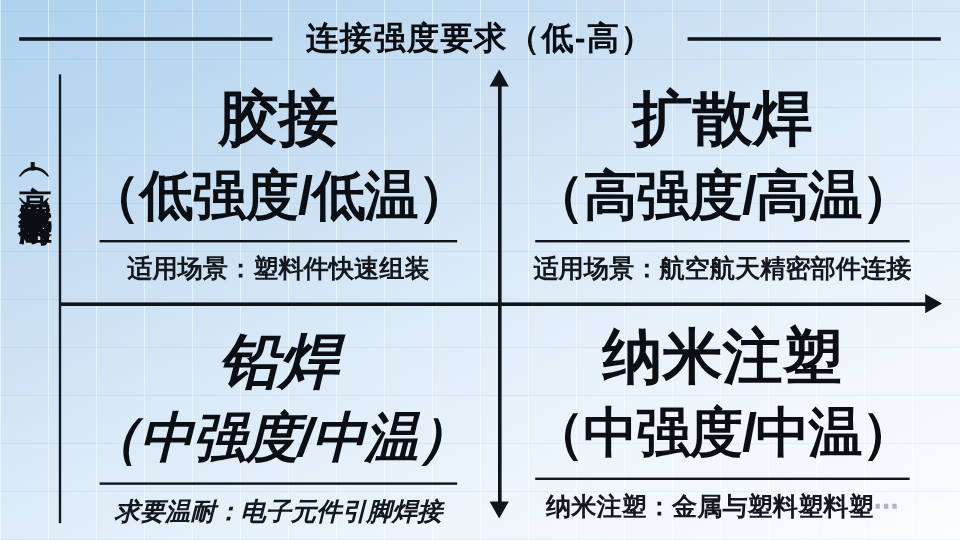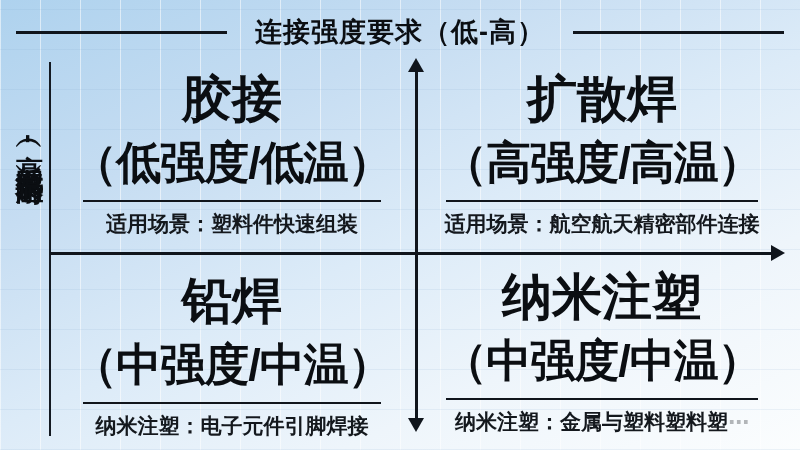--- a/index.html
+++ b/index.html
@@ -36,21 +36,21 @@
     border-left:8px solid transparent;border-right:8px solid transparent;border-top:14px solid #10151c;}
   
   .h-axis{position:absolute;left:50px;top:245px;width:735px;height:17px;}
   .h-axis .shaft{position:absolute;left:0;right:10px;top:7px;height:3px;background:#10151c;}
   .head-right{position:absolute;right:0;top:0;width:0;height:0;
     border-top:8px solid transparent;border-bottom:8px solid transparent;border-left:14px solid #10151c;}
   
   .quad{position:absolute;width:360px;text-align:center;}
   .q-tl{left:52px;top:70px;}
   .q-tr{left:422px;top:70px;}
-  .q-bl{left:52px;top:272px;}
+  .q-bl{left:52px;top:272px;font-style:italic;}
   .q-br{left:422px;top:268px;}
   .q-title{font-size:50px;line-height:58px;font-weight:900;white-space:nowrap;}
   .q-sub{font-size:45px;line-height:54px;font-weight:900;margin-top:8px;white-space:nowrap;letter-spacing:-1px;}
   .q-sep{height:2px;background:#10151c;margin:10px auto 0;}
   .q-tl .q-sep,.q-bl .q-sep{width:298px;}
   .q-tr .q-sep,.q-br .q-sep{width:312px;}
   .q-scenario{margin-top:8px;font-size:21px;font-weight:700;white-space:nowrap;color:#14181d;}
   .faded{opacity:0.3;}
 </style>
 </head>
@@ -91,21 +91,21 @@
     <div class="q-title">扩散焊</div>
     <div class="q-sub">（高强度/高温）</div>
     <div class="q-sep"></div>
     <div class="q-scenario"><span>适用场景：航空航天精密部件连接</span><span class="faded"></span></div>
   </div>
 
   <div class="quad q-bl">
     <div class="q-title">铅焊</div>
     <div class="q-sub">（中强度/中温）</div>
     <div class="q-sep"></div>
-    <div class="q-scenario"><span>纳米注塑：电子元件引脚焊接</span><span class="faded"></span></div>
+    <div class="q-scenario"><span>求要温耐：电子元件引脚焊接</span><span class="faded"></span></div>
   </div>
 
   <div class="quad q-br">
     <div class="q-title">纳米注塑</div>
     <div class="q-sub">（中强度/中温）</div>
     <div class="q-sep"></div>
     <div class="q-scenario"><span>纳米注塑：金属与塑料塑料塑</span><span class="faded">⋯</span></div>
   </div>
 </div>
 

